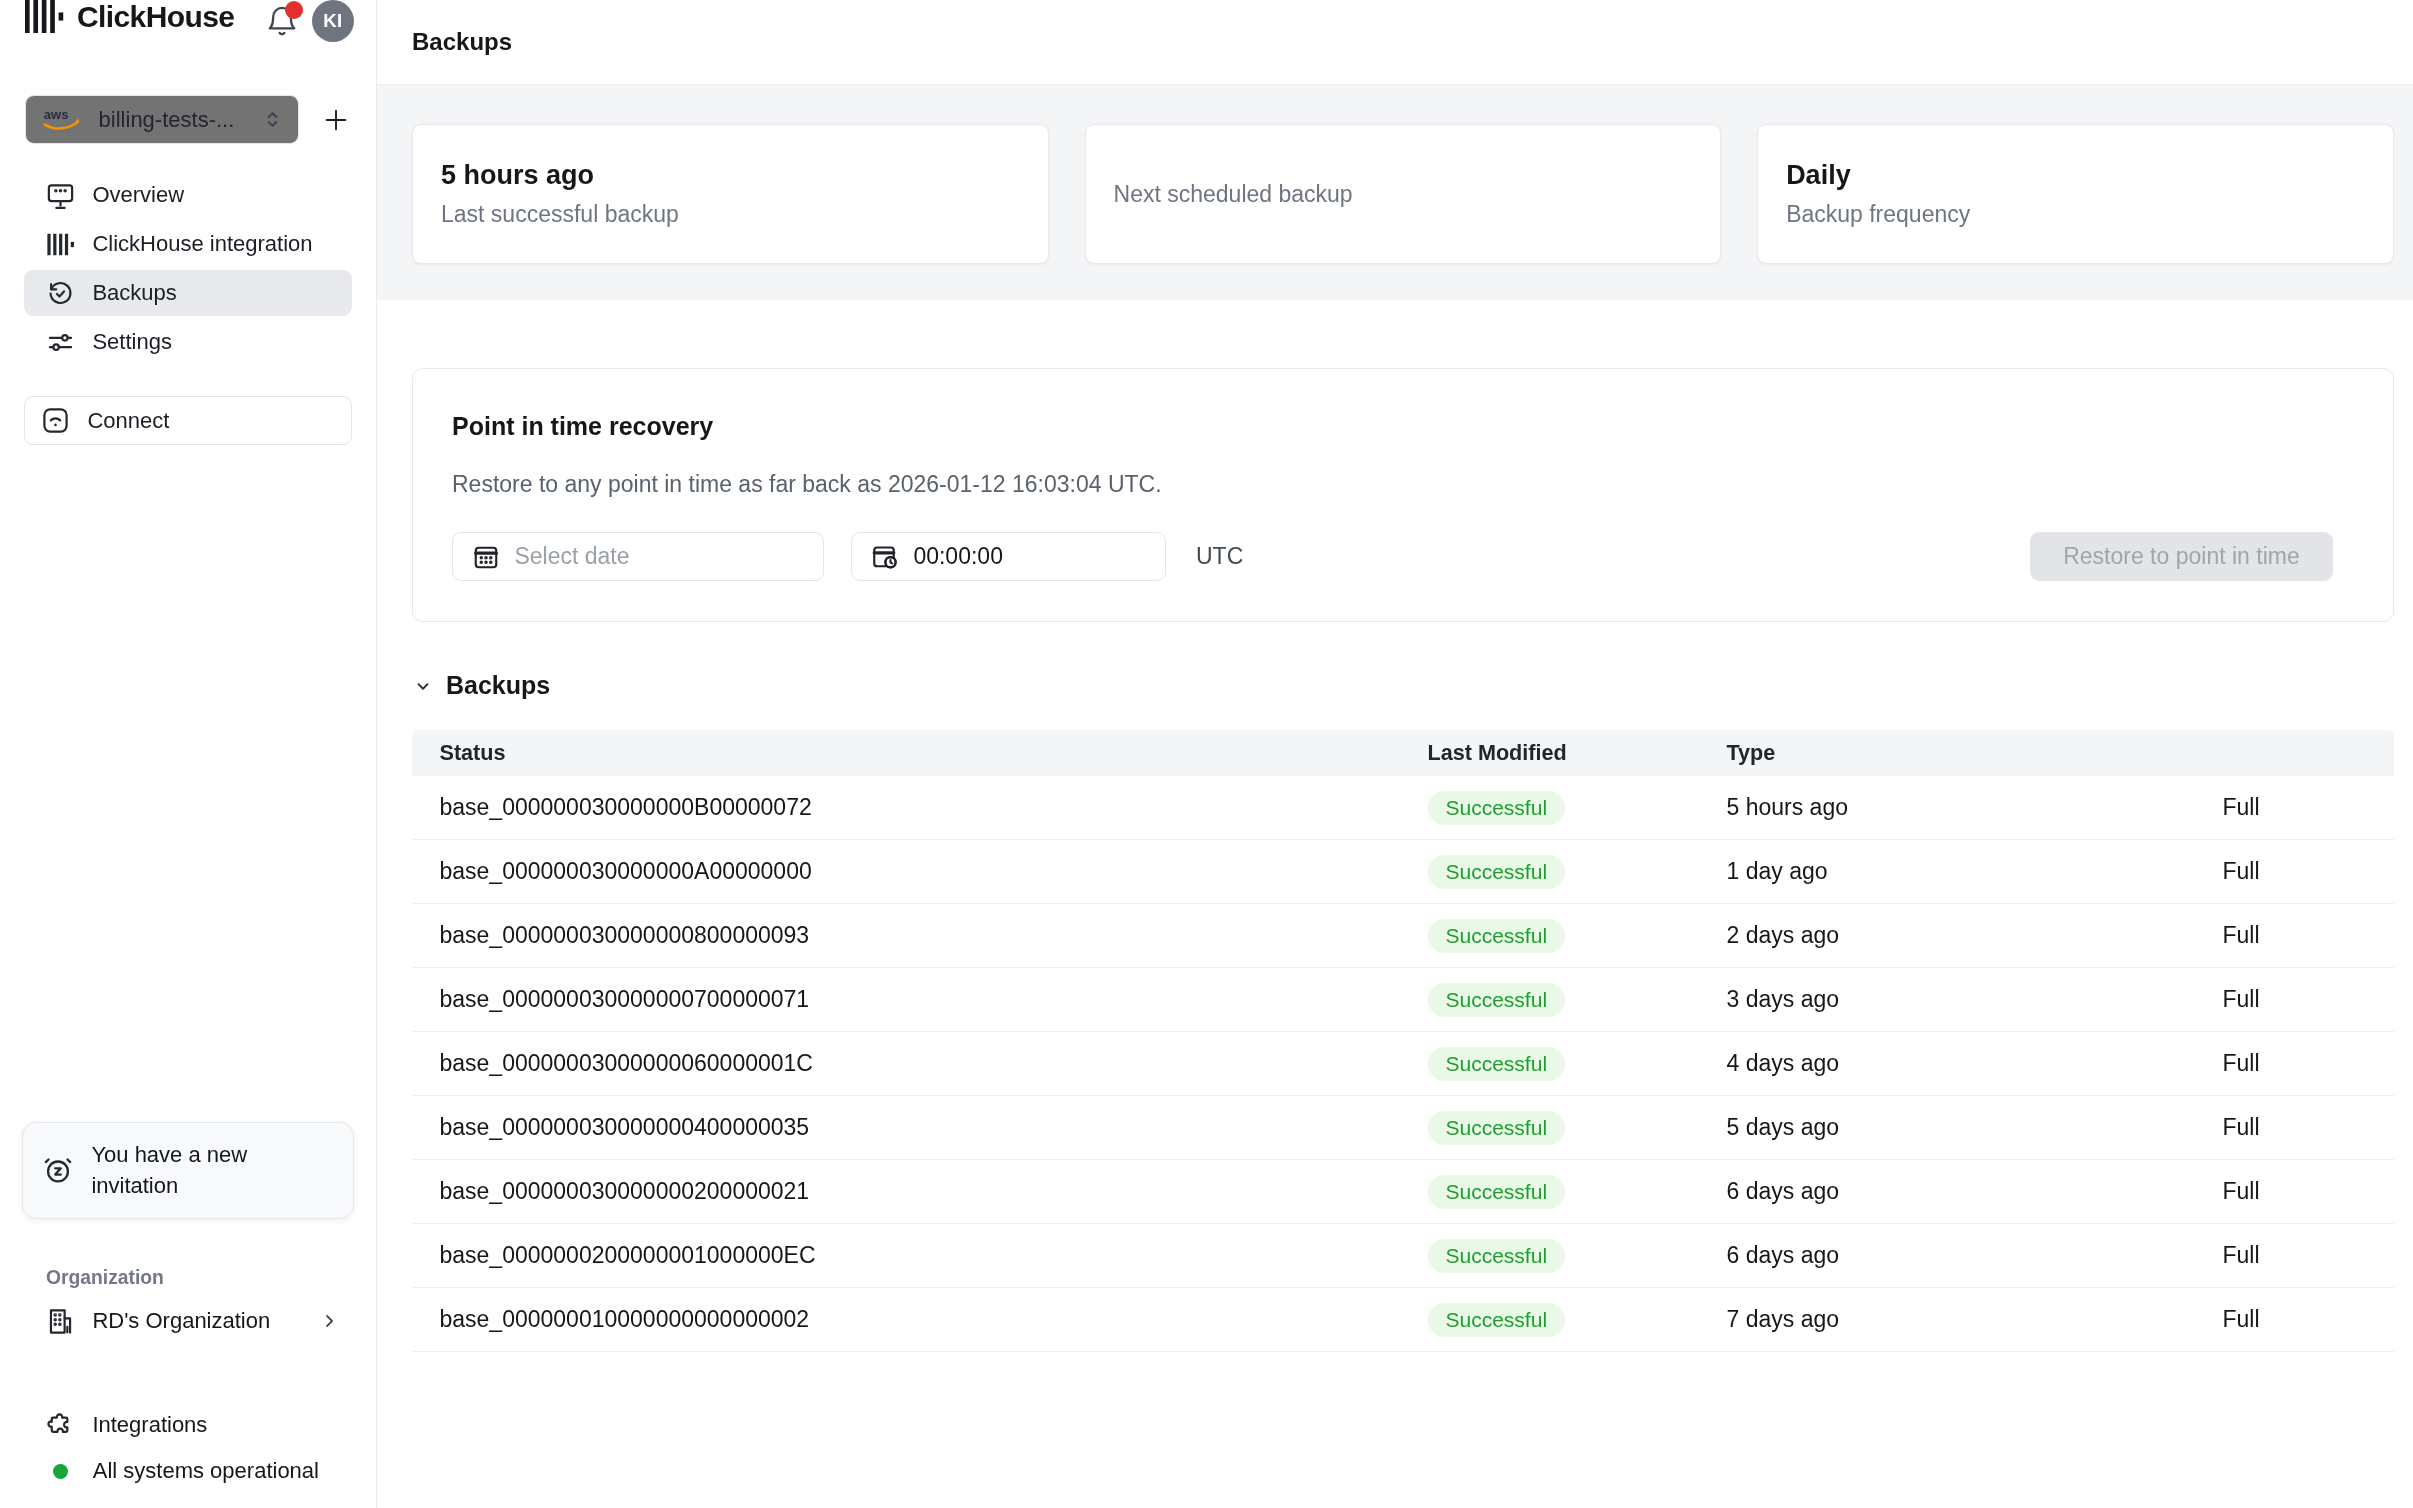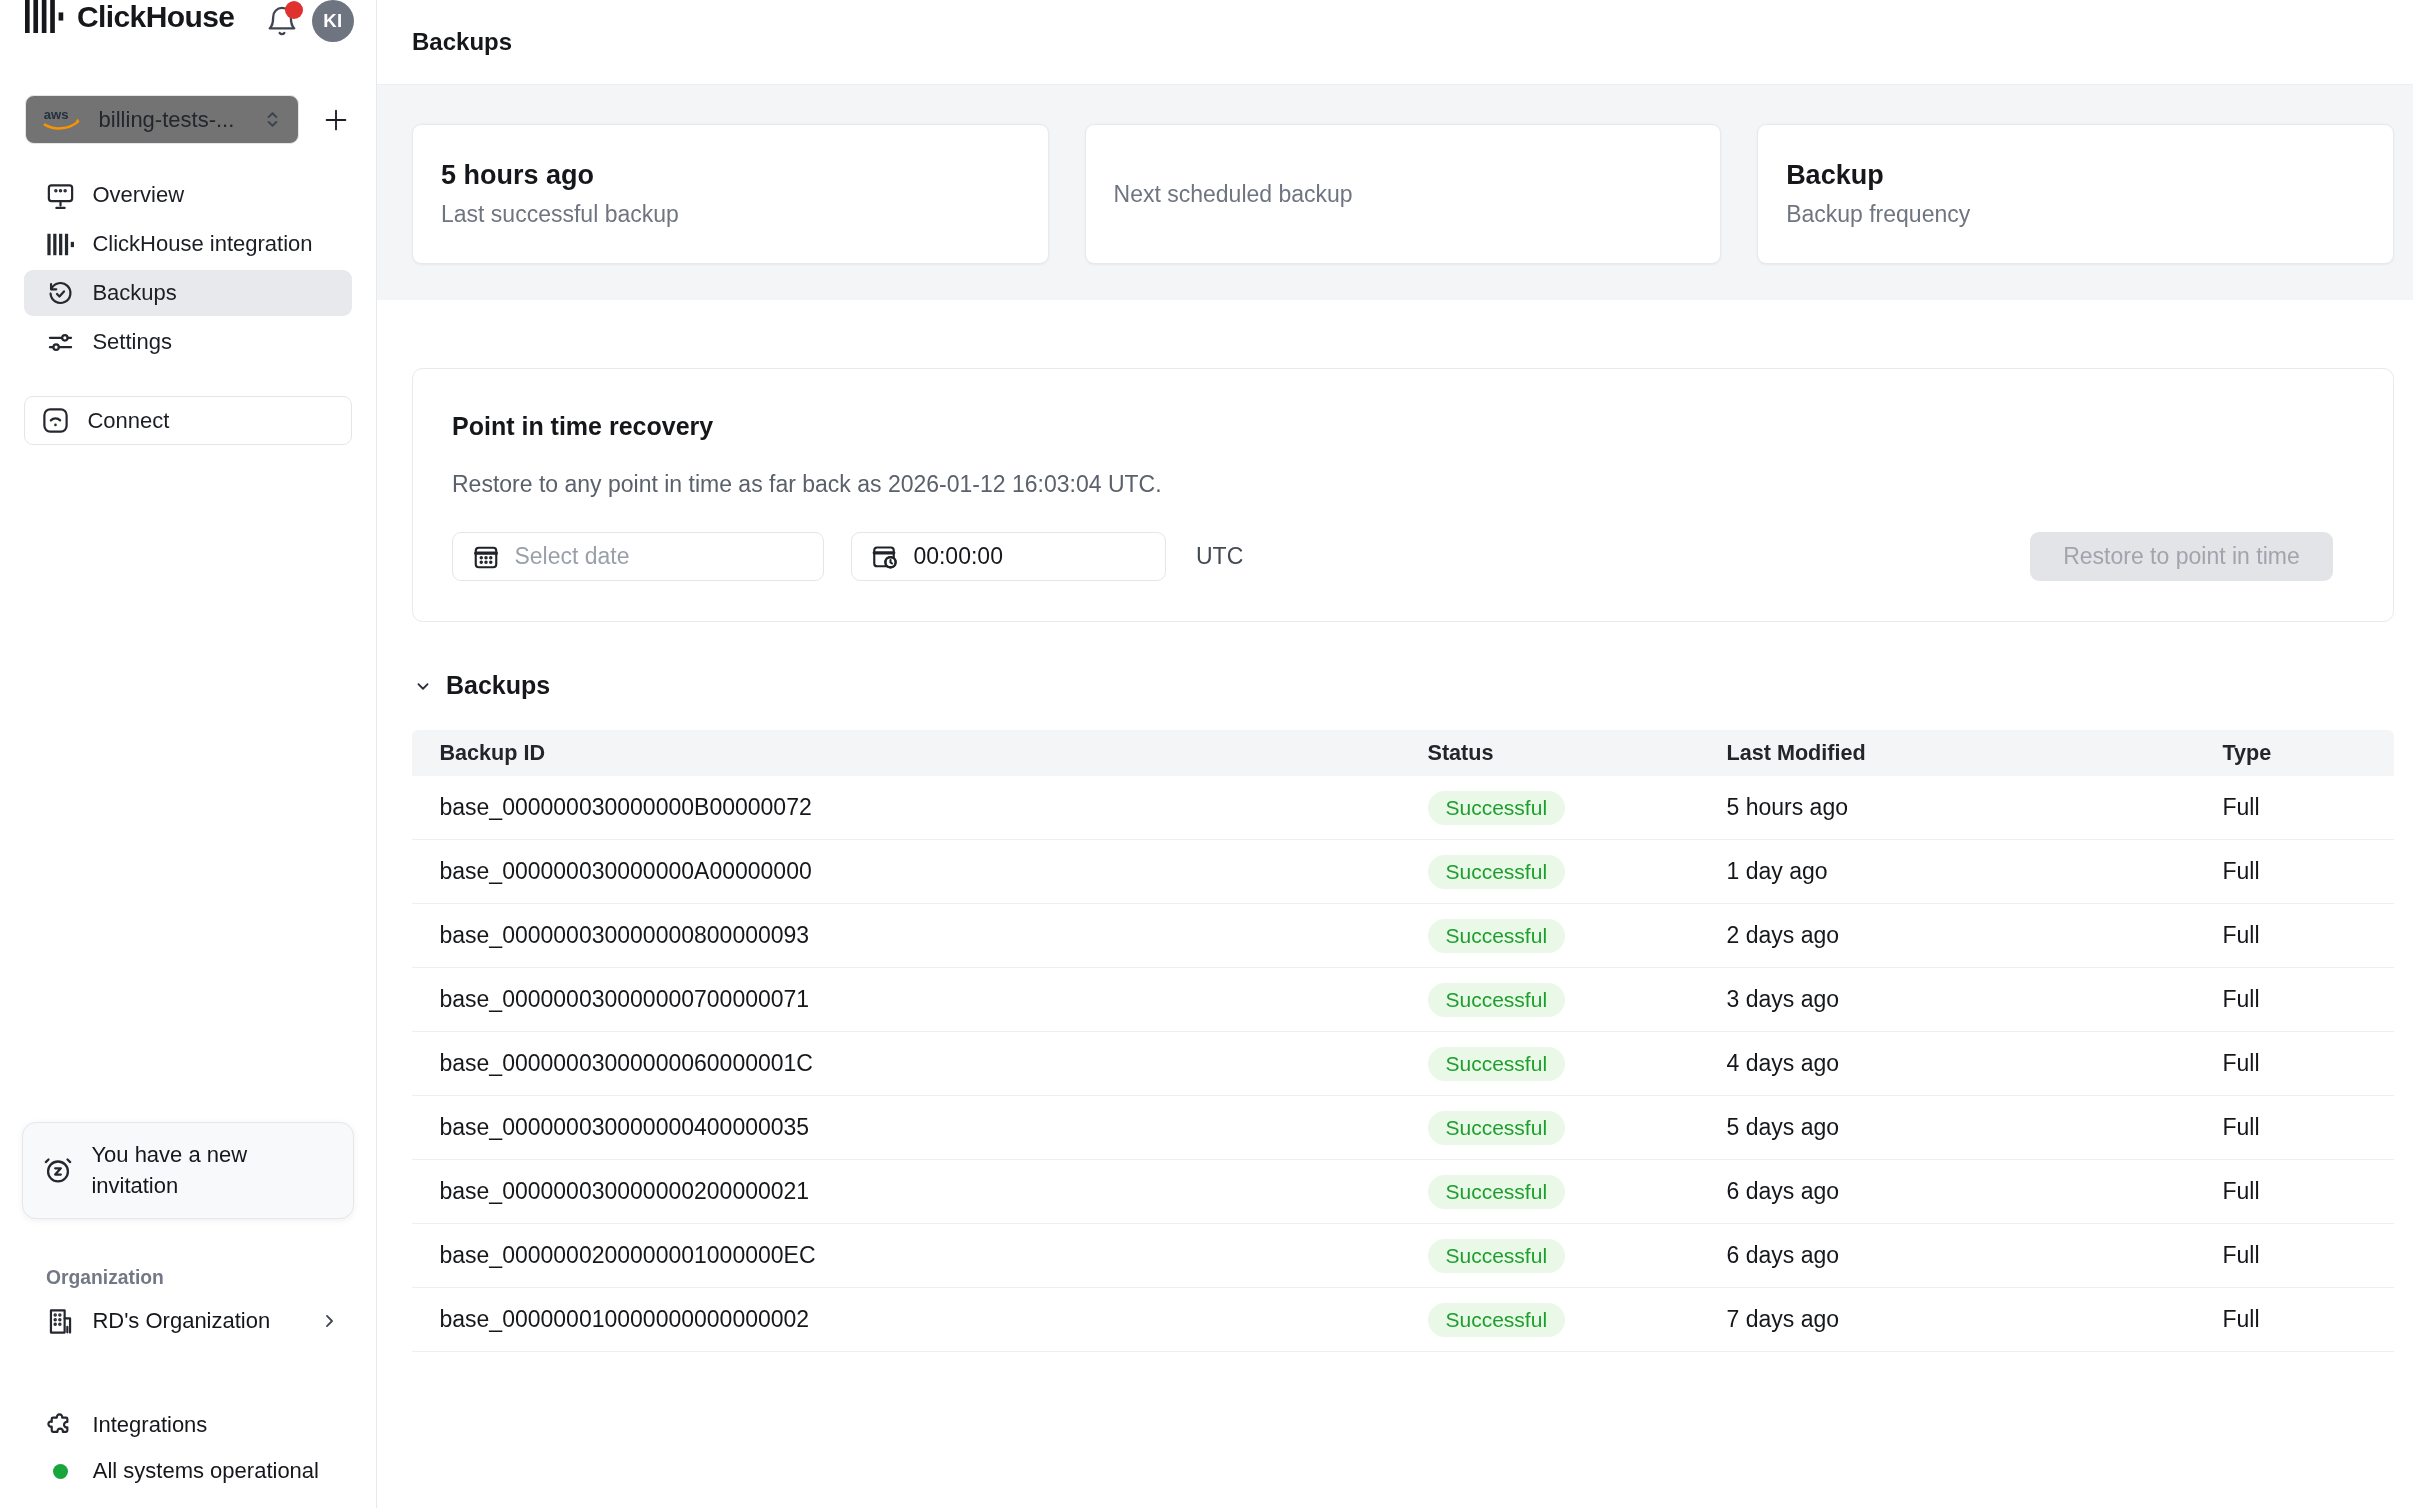--- a/index.html
+++ b/index.html
@@ -309,21 +309,21 @@
 
     <section class="cards-band">
       <div class="summary-card">
         <span class="card-title">5 hours ago</span>
         <span class="card-sub">Last successful backup</span>
       </div>
       <div class="summary-card">
         <span class="card-sub">Next scheduled backup</span>
       </div>
       <div class="summary-card">
-        <span class="card-title">Backup</span>
+        <span class="card-title">Daily</span>
         <span class="card-sub">Backup frequency</span>
       </div>
     </section>
 
     <div class="content">
 
       <section class="pitr-card">
         <div class="pitr-title">Point in time recovery</div>
         <div class="pitr-desc">Restore to any point in time as far back as 2026-01-12 16:03:04 UTC.</div>
         <div class="pitr-controls">
@@ -363,21 +363,20 @@
         <span class="section-chevron">
           <svg viewBox="0 0 24 24" fill="none" stroke="currentColor" stroke-width="2" stroke-linecap="round" stroke-linejoin="round">
               <path d="M7 10l5 5 5-5"></path>
             </svg>
         </span>
         <span class="section-title">Backups</span>
       </div>
 
       <div class="table">
         <div class="thead">
-          <span class="th">Backup ID</span>
           <span class="th">Status</span>
           <span class="th">Last Modified</span>
           <span class="th">Type</span>
         </div>
         <div id="table-body">
   <div class="trow">
     <span>base_000000030000000B00000072</span>
     <span><span class="badge">Successful</span></span>
     <span>5 hours ago</span>
     <span>Full</span>

